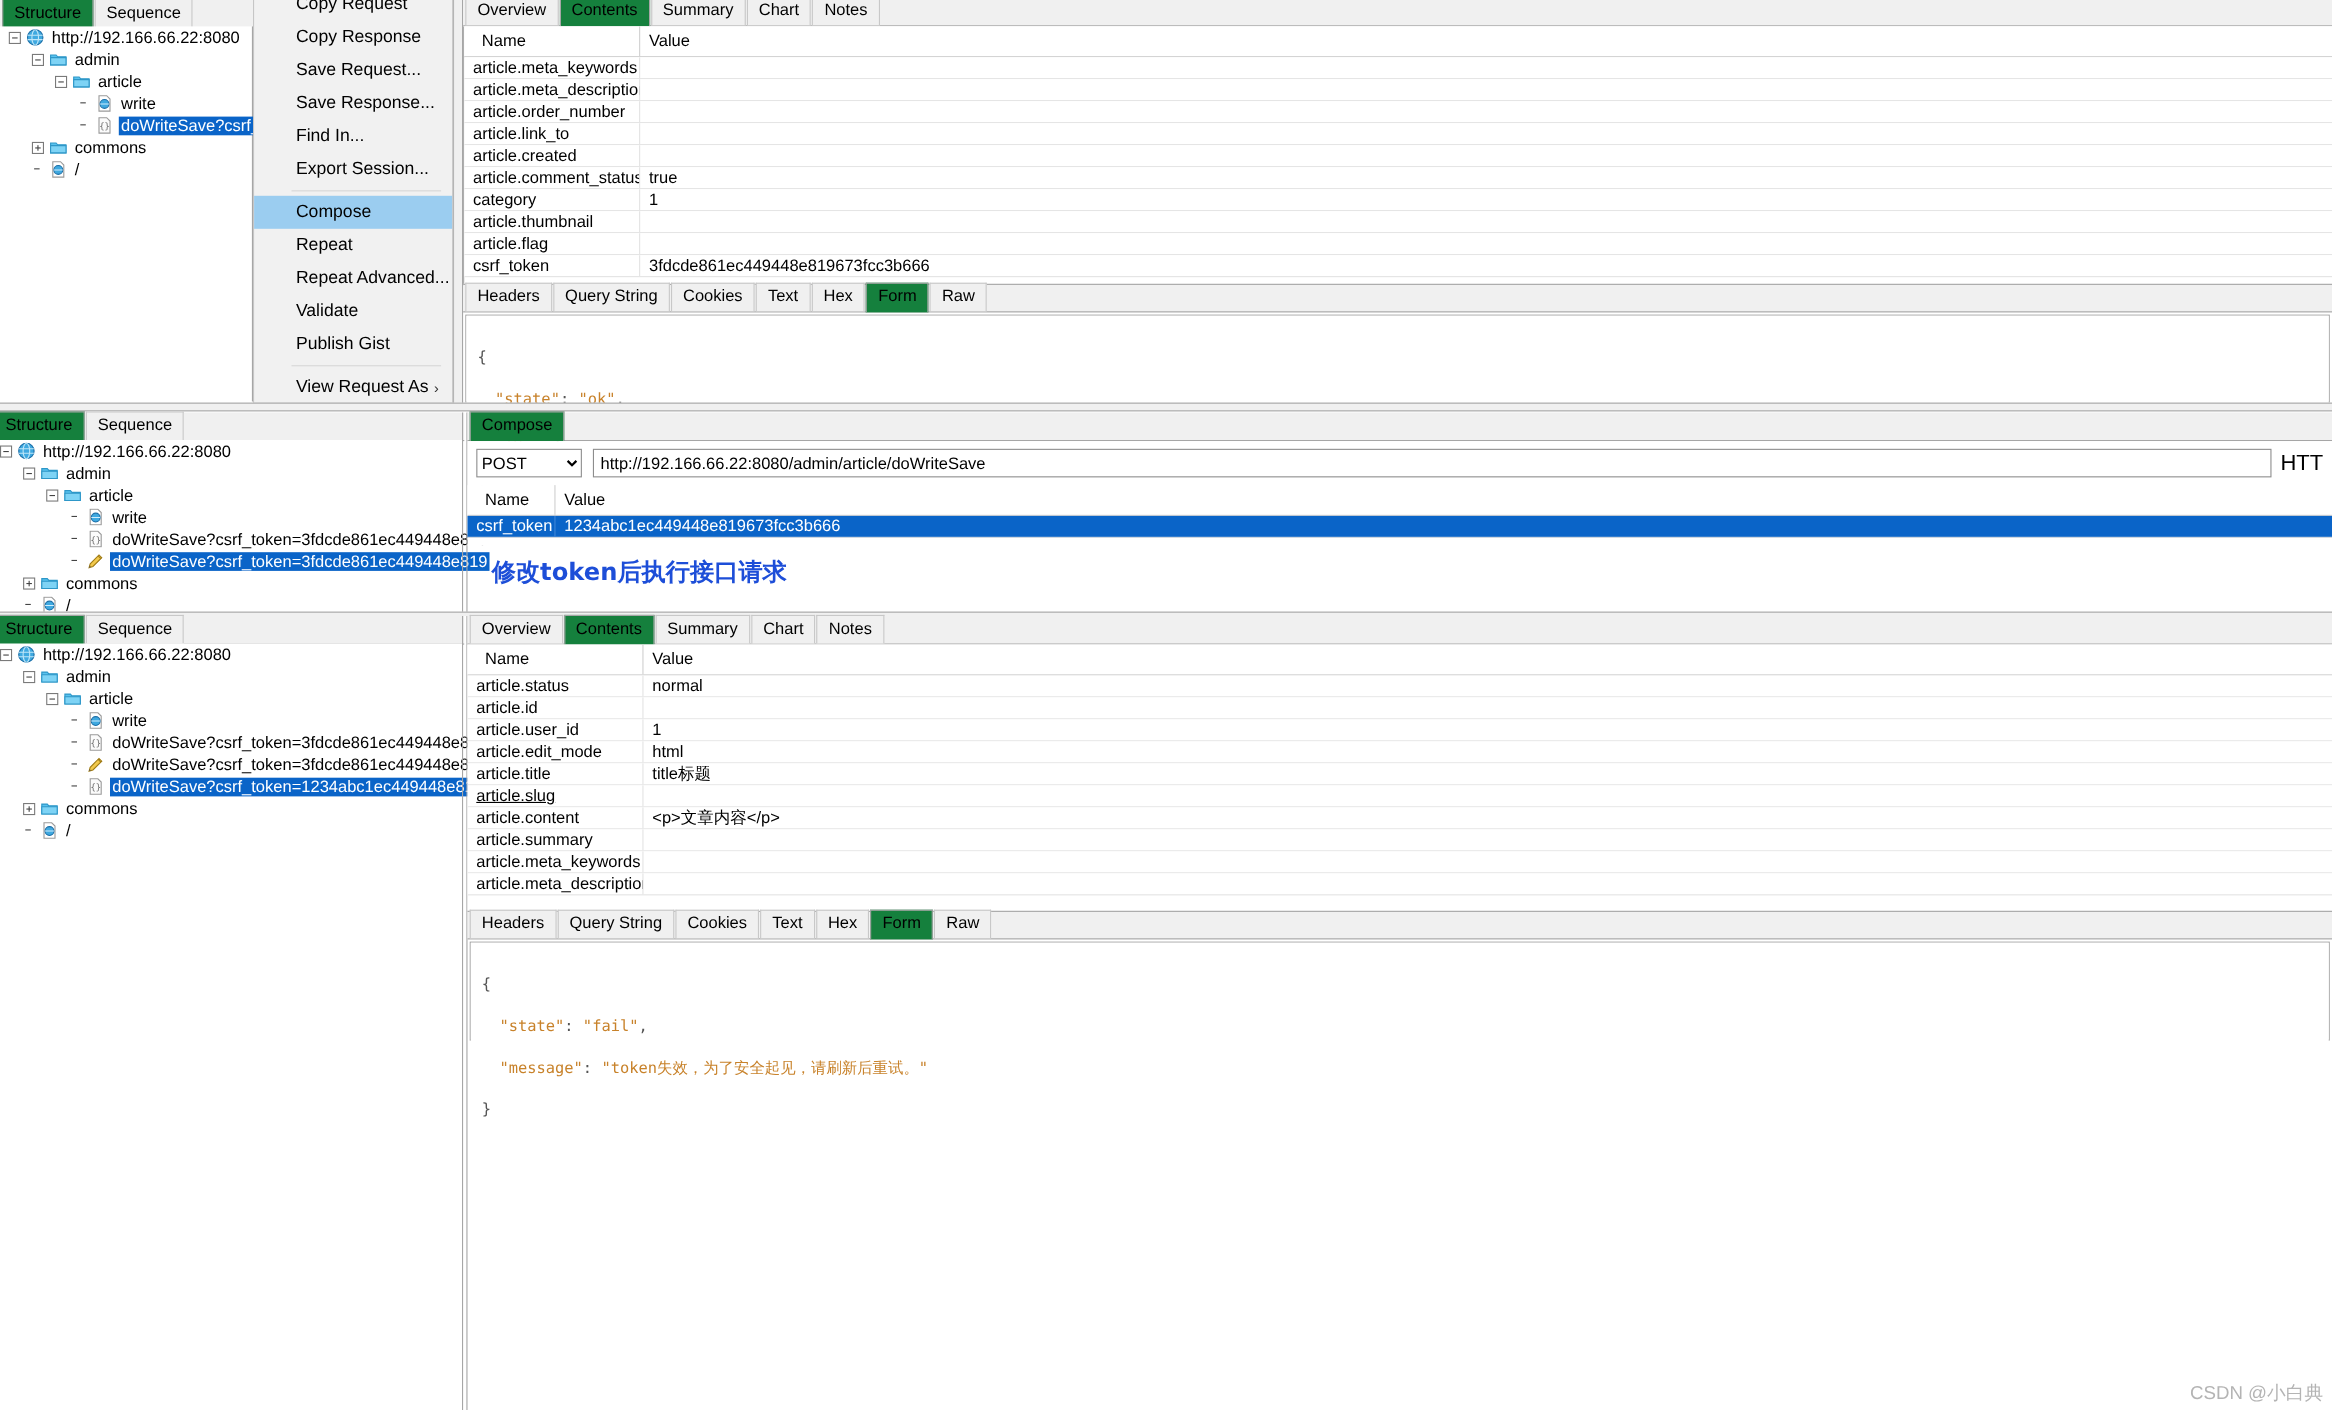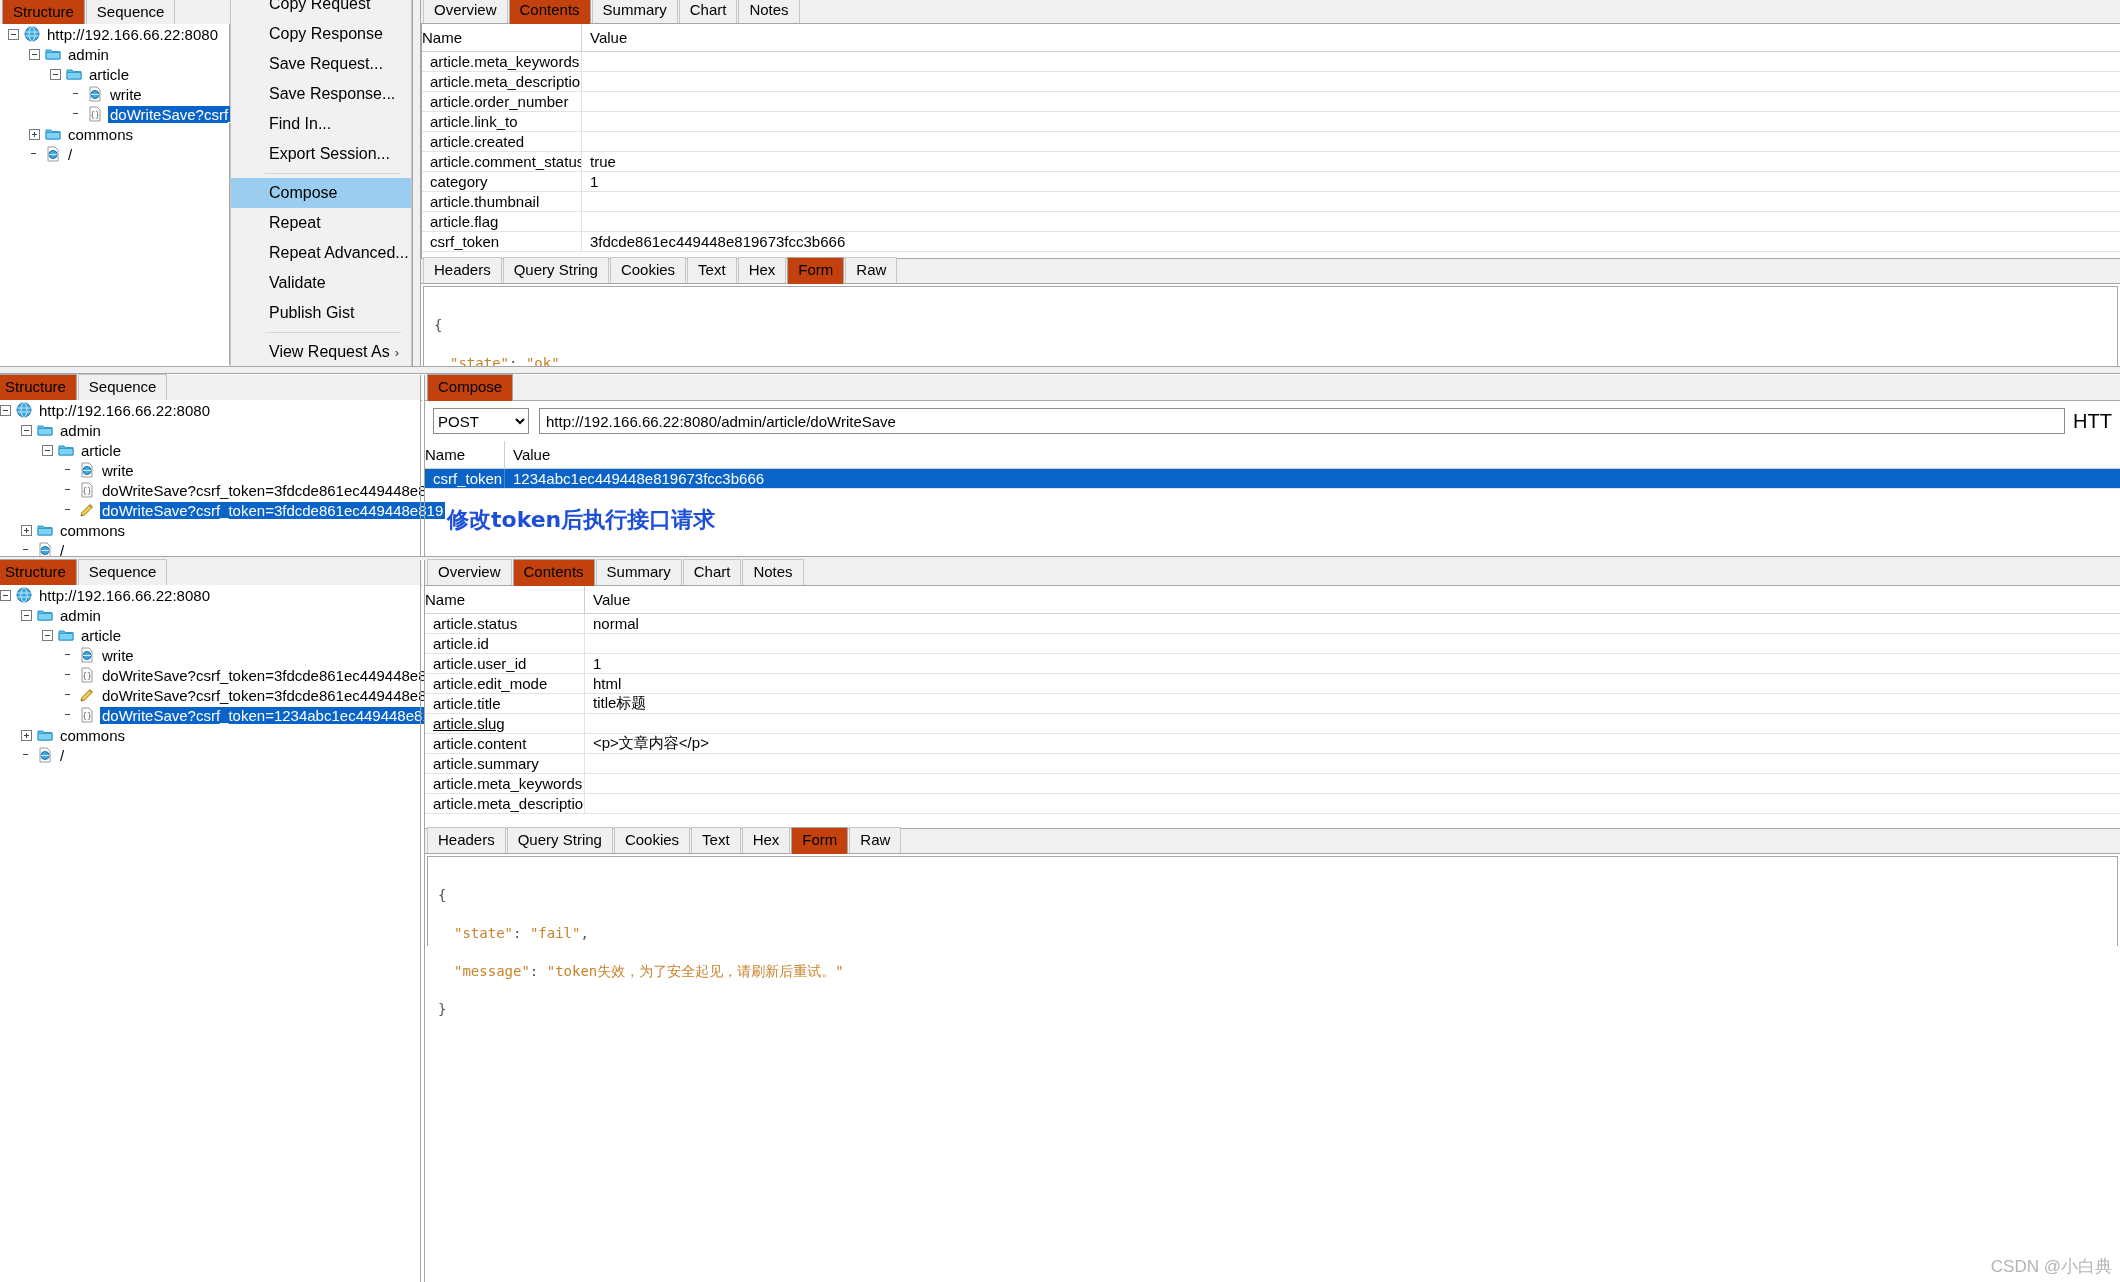--- a/index.html
+++ b/index.html
@@ -28,21 +28,21 @@
     font-size:15px;
     line-height:18px;
     border:1px solid #c8c8c8;
     border-bottom:none;
     background:#f0f0f0;
     margin-right:1px;
     color:#000;
     white-space:nowrap;
   }
   .tab.active {
-    background:#c2410c;
+    background:#15803d;
     border-color:#a6a6a6;
     position:relative;
     top:1px;
     padding-bottom:5px;
   }
 
   
   .tree { background:#fff; font-size:15px; }
   .tnode { display:flex; align-items:center; height:20px; white-space:nowrap; }
   .tnode .lbl { padding:0 2px; }
@@ -59,21 +59,21 @@
   }
   .exp.none { border:none; background:none; }
   .ico { width:16px; height:16px; margin-right:5px; flex:0 0 auto; }
 
   
   .gridhdr {
     display:flex; height:28px; align-items:center;
     background:#fff; border-bottom:1px solid #d0d0d0;
     font-size:15px;
   }
-  .gridhdr .c1 { width:160px; padding-left:0; border-right:1px solid #d0d0d0; height:100%; display:flex; align-items:center;}
+  .gridhdr .c1 { width:160px; padding-left:16px; border-right:1px solid #d0d0d0; height:100%; display:flex; align-items:center;}
   .gridhdr .c2 { padding-left:8px; flex:1; height:100%; display:flex; align-items:center;}
   .grow {
     display:flex; height:20px; align-items:center;
     border-bottom:1px solid #e3e3e3; font-size:15px;
     background:#fff;
   }
   .grow .c1 { width:160px; padding-left:8px; border-right:1px solid #e3e3e3; height:100%; display:flex; align-items:center; overflow:hidden;}
   .grow .c2 { padding-left:8px; flex:1; height:100%; display:flex; align-items:center; overflow:hidden;}
   .grow.sel { background:#0a64c8; color:#fff; }
   .grow.sel .c1 { border-right-color:#3f86d8; }

